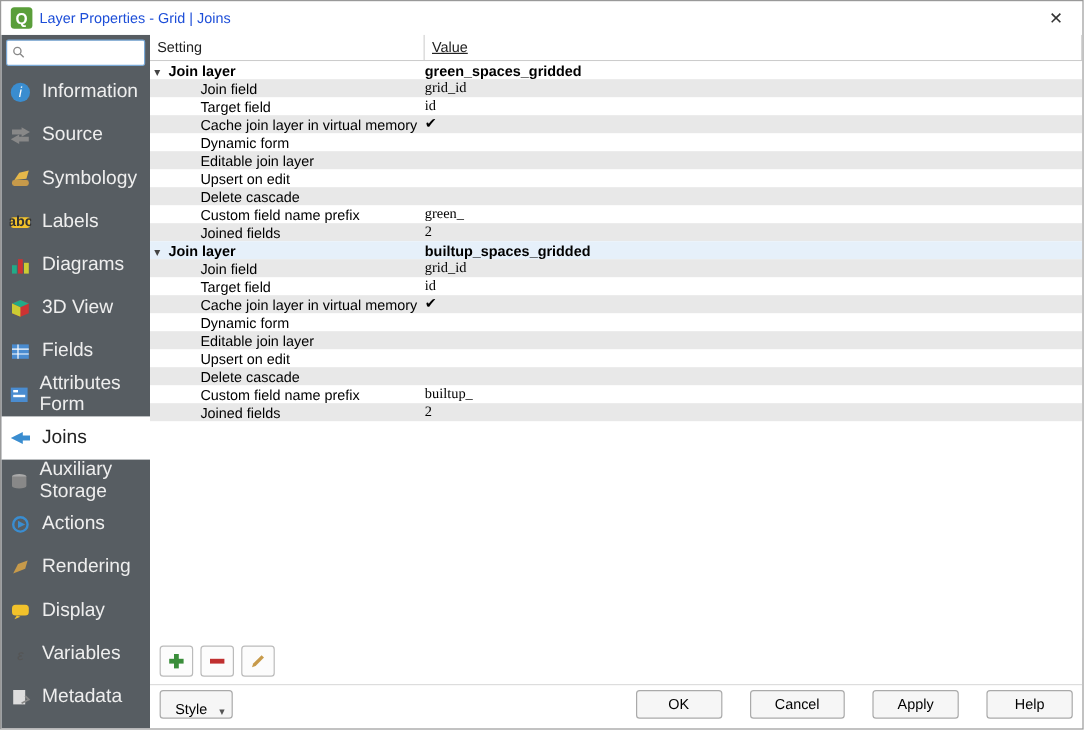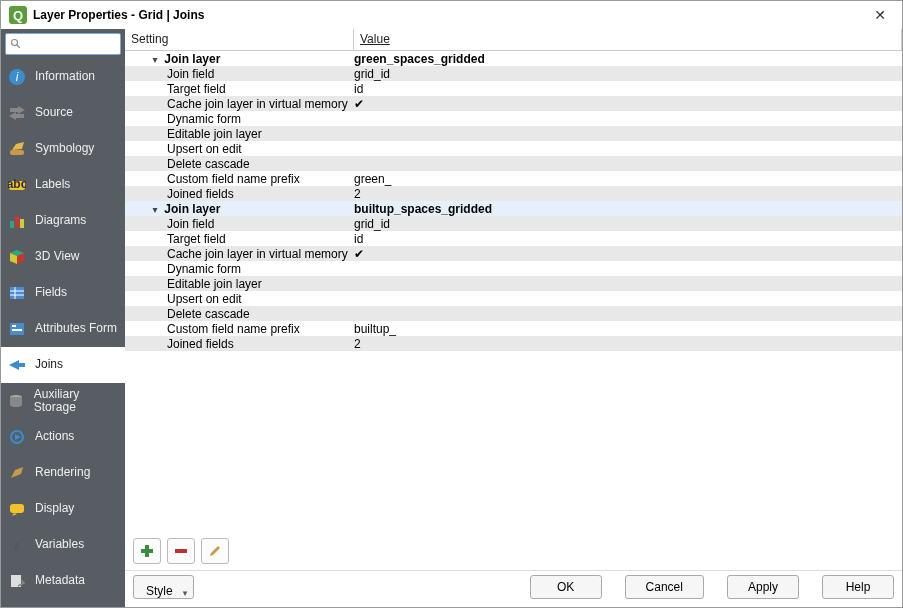--- a/index.html
+++ b/index.html
@@ -1,54 +1,54 @@
 <!DOCTYPE html>
 <html><head>
 <meta charset="utf-8">
 <style>
   * { box-sizing: border-box; margin: 0; padding: 0; font-family: "Segoe UI", Tahoma, sans-serif; font-size: 12px; }
   body { width: 903px; height: 608px; background: #fff; display: flex; flex-direction: column; border: 1px solid #999; overflow: hidden; }
   .titlebar { height: 28px; display: flex; align-items: center; padding: 0 8px; }
   .titlebar .q { width: 18px; height: 18px; border-radius: 3px; background: #5a9e3a; color: #fff; font-weight: bold; display: flex; align-items: center; justify-content: center; margin-right: 6px; font-size: 13px;}
-  .titlebar .title { flex: 1; color: #000000; font-weight: bold; }
+  .titlebar .title { flex: 1; color: #1d4ed8; }
   .titlebar .close { width: 28px; text-align: center; color: #333; cursor: default; font-size: 14px;}
   .body { flex: 1; display: flex; overflow: hidden; }
   .sidebar { width: 124px; background: #575d62; color: #eee; display: flex; flex-direction: column; }
   .search { margin: 4px; height: 22px; border: 1px solid #7aa9d6; border-radius: 2px; display: flex; align-items: center; padding: 0 4px; background: #fff; color: #888;}
   .search svg { width: 12px; height: 12px; margin-right: 3px; }
   .navlist { flex: 1; overflow-y: auto; }
   .navitem { display: flex; align-items: center; height: 36px; padding: 0 6px; gap: 8px; cursor: default; }
   .navitem.sel { background: #fff; color: #222; }
   .navitem:not(.sel) { color: #eee; }
   .navitem .ic { width: 20px; height: 20px; display:flex; align-items:center; justify-content:center;}
-  .navitem .lbl { font-size: 12px; line-height: 1.1;}
+  .navitem .lbl { font-size: 16px; line-height: 1.1;}
   .main { flex: 1; display: flex; flex-direction: column; }
   .headers { display: flex; height: 22px; border-bottom: 1px solid #ccc; }
   .headers .col { padding: 3px 6px; border-right: 1px solid #ccc; background: #fff; color: #222;}
   .col-setting { flex: 0 0 229px; }
   .col-value { flex: 1; text-decoration: underline; }
   .tree { flex: 1; background: #fff; overflow: auto; }
   .row { display: flex; height: 15px; align-items: center; }
   .row.alt { background: #e8e8e8; }
   .row .s { flex: 0 0 229px; display: flex; align-items: center; }
   .row .v { flex: 1; padding-left: 0px; }
   .row.hl { background: #e6f0fa; }
   .tw { width: 12px; display: inline-block; text-align: center; color: #444; font-size: 10px; }
-  .pad0 { padding-left: 24px; }
+  .pad0 { padding-left: 0; }
   .pad1 { padding-left: 42px; }
   .bold { font-weight: bold; }
   .toolbar-bottom { display: flex; gap: 6px; padding: 6px 8px; }
   .iconbtn { width: 28px; height: 26px; border: 1px solid #bbb; border-radius: 3px; background: #fcfcfc; display:flex; align-items:center; justify-content:center; cursor: default;}
   .footer { display:flex; justify-content: space-between; align-items: center; padding: 4px 8px 8px 8px; border-top: 1px solid #ddd;}
   .footer-left { display:flex; gap:6px; }
   .footer-right { display:flex; gap:23px; }
   .btn { height: 24px; border: 1px solid #aaa; border-radius: 3px; background: #f6f6f6; padding: 0 20px; display:flex; align-items:center; cursor: default; min-width:72px; justify-content:center;}
   .stylebtn { height:24px; border:1px solid #aaa; border-radius:3px; background:#f6f6f6; padding:0 6px 0 12px; display:flex; align-items:flex-end; gap:10px;}
   .stylebtn .arr{ font-size:9px; color:#555;}
-  .check { font-family: Liberation Sans, sans-serif; }
+  .check { font-family: Liberation Serif, serif; }
 </style>
 </head>
 <body>
 
 <div class="titlebar">
   <span class="q">Q</span>
   <span class="title">Layer Properties - Grid | Joins</span>
   <span class="close">✕</span>
 </div>
 

